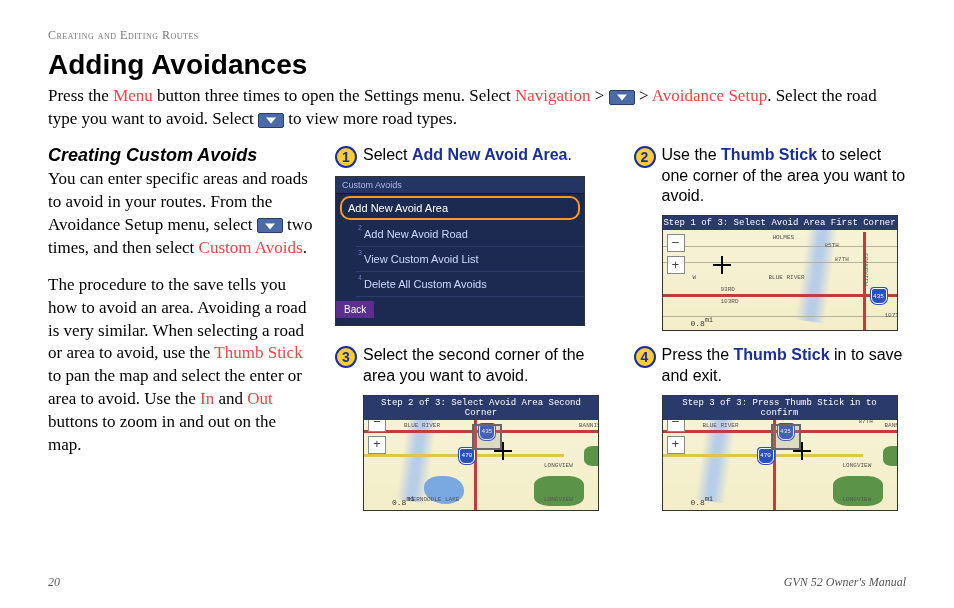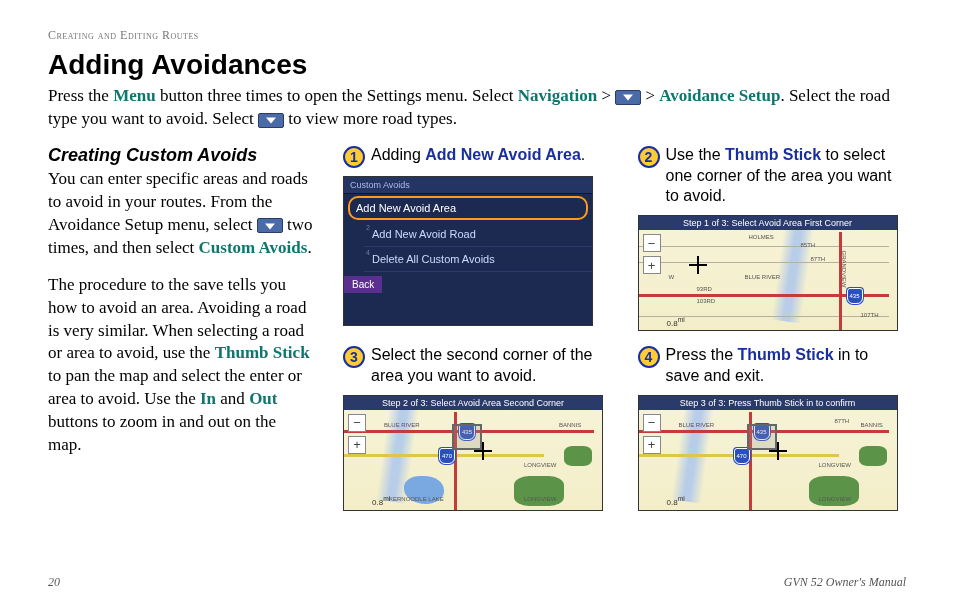--- a/index.html
+++ b/index.html
@@ -1,44 +1,44 @@
 <!DOCTYPE html>
 <html><head>
 <meta charset="utf-8">
 <style>
   * { box-sizing: border-box; margin: 0; padding: 0; }
   html, body { width: 954px; height: 608px; font-family: "Times New Roman", serif; background: #fff; color: #000; }
   .page { padding: 28px 48px 24px 48px; position: relative; height: 100%; }
   .header-line { font-variant: small-caps; font-size: 12px; color: #777; letter-spacing: 0.5px; margin-bottom: 6px; }
   .title { font-family: Arial, Helvetica, sans-serif; font-weight: bold; font-size: 28px; margin-bottom: 4px; }
   .intro { font-size: 17px; line-height: 1.35; margin-bottom: 14px; }
-  .link { color: #0f766e; font-weight: bold; }
+  .link { color: #ef4444; font-weight: normal; }
   .icon-dropdown { display: inline-block; width: 26px; height: 15px; background: #4a6aa8; border: 1px solid #2b3d66; vertical-align: middle; position: relative; border-radius: 2px; }
   .icon-dropdown::after { content: ""; position: absolute; left: 50%; top: 50%; transform: translate(-50%, -40%); border-left: 5px solid transparent; border-right: 5px solid transparent; border-top: 6px solid #fff; }
-  .columns { display: flex; gap: 30px; justify-content: center; }
+  .columns { display: flex; gap: 22px; justify-content: center; }
   .col-left { width: 265px; flex-shrink: 0; }
   .col-right { flex: 1; display: grid; grid-template-columns: 1fr 1fr; gap: 14px 26px; }
   .subheading { font-family: Arial, Helvetica, sans-serif; font-style: italic; font-weight: bold; font-size: 18px; margin-bottom: 2px; }
   .body-text { font-size: 17px; line-height: 1.35; }
   .para { margin-bottom: 14px; }
   .step { display: flex; flex-direction: column; }
   .step-text { font-family: Arial, Helvetica, sans-serif; font-size: 16px; line-height: 1.3; display: flex; align-items: flex-start; gap: 6px; margin-bottom: 8px; }
   .step-text .text-wrap { flex: 1; }
   .step-bold { color: #1a2f9e; font-weight: bold; }
   .circle-num { display: inline-flex; width: 22px; height: 22px; border: 2px solid #1a2f9e; background: #ffcc33; color: #1a2f9e; border-radius: 50%; font-weight: bold; font-size: 14px; align-items: center; justify-content: center; flex-shrink: 0; margin-top: 1px; }
   
   .menu-shot { width: 250px; height: 150px; background: #1c2a52; border: 1px solid #333; font-family: Arial, sans-serif; font-size: 10px; color: #cfd8ff; }
   .menu-title { background: #243463; padding: 3px 6px; font-size: 9px; color: #aeb9e8; border-bottom: 1px solid #0d1733; }
   .menu-item { padding: 6px 8px; border-bottom: 1px solid #2d3c6e; font-size: 11px; position: relative; margin-left: 20px; }
   .menu-item .num { position: absolute; left: 2px; top: 2px; font-size: 7px; color: #6a7db5; }
   .menu-item.highlight { border: 2px solid #ff9a1a; border-radius: 10px; margin: 2px 4px; padding: 4px 6px; color: #fff; }
   .menu-back { background: #5a2f8f; color: #fff; padding: 3px 8px; font-size: 10px; display: inline-block; margin-top: 4px; }
   .menu-body { padding: 0; }
   
-  .map-shot { width: 260px; height: 116px; border: 1px solid #333; background: linear-gradient(#f7f3d8, #f3eec8); position: relative; overflow: hidden; font-family: Liberation Sans, sans-serif; }
+  .map-shot { width: 236px; height: 116px; border: 1px solid #333; background: linear-gradient(#f7f3d8, #f3eec8); position: relative; overflow: hidden; font-family: Liberation Mono, monospace; margin-left: 28px; }
   .map-header { position: absolute; top: 0; left: 0; right: 0; background: #2a3a6a; color: #fff; font-size: 9px; text-align: center; padding: 2px 0; z-index: 10; }
   .road { position: absolute; background: #c43b3b; }
   .road-h { height: 3px; }
   .road-v { width: 3px; }
   .road-yellow { background: #e0c54a; }
   .road-gray { background: #b5b0a0; height: 1px; }
   .shield { position: absolute; width: 16px; height: 16px; background: #2a4fbf; border-radius: 3px 3px 6px 6px; border: 1px solid #fff; font-size: 6px; color: #fff; display: flex; align-items: center; justify-content: center; box-shadow: 0 0 0 1px #2a4fbf; }
   .label-sm { position: absolute; font-size: 6px; color: #555; white-space: nowrap; }
   .river { position: absolute; width: 30px; height: 116px; background: linear-gradient(90deg, transparent, #b8cde8 40%, #b8cde8 60%, transparent); transform: rotate(8deg); }
   .lake { position: absolute; background: #7aa8e0; border-radius: 40% 50% 45% 55%; }
@@ -72,27 +72,28 @@
       <div class="body-text para">
         <span>The procedure to the save tells you how to avoid an area. Avoiding a road is very similar. When selecting a road or area to avoid, use the </span><span class="link">Thumb Stick</span><span> to pan the map and select the enter or area to avoid. Use the </span><span class="link">In</span><span> and </span><span class="link">Out</span><span> buttons to zoom in and out on the map.</span>
       </div>
     </div>
 
     <div class="col-right">
 
       <div class="step">
         <div class="step-text">
           <span class="circle-num">1</span>
-          <span class="text-wrap"><span>Adding </span><span class="step-bold">Add New Avoid Area</span><span>.</span></span>
+          <span class="text-wrap"><span>Select </span><span class="step-bold">Add New Avoid Area</span><span>.</span></span>
         </div>
         <div class="menu-shot">
           <div class="menu-title">Custom Avoids</div>
           <div class="menu-body">
             <div class="menu-item highlight">Add New Avoid Area</div>
             <div class="menu-item"><span class="num">2</span><span>Add New Avoid Road</span></div>
+            <div class="menu-item"><span class="num">3</span><span>View Custom Avoid List</span></div>
             <div class="menu-item"><span class="num">4</span><span>Delete All Custom Avoids</span></div>
             <div class="menu-back">Back</div>
           </div>
         </div>
       </div>
 
       <div class="step">
         <div class="step-text">
           <span class="circle-num">2</span>
           <span class="text-wrap"><span>Use the </span><span class="step-bold">Thumb Stick</span><span> to select one corner of the area you want to avoid.</span></span>

